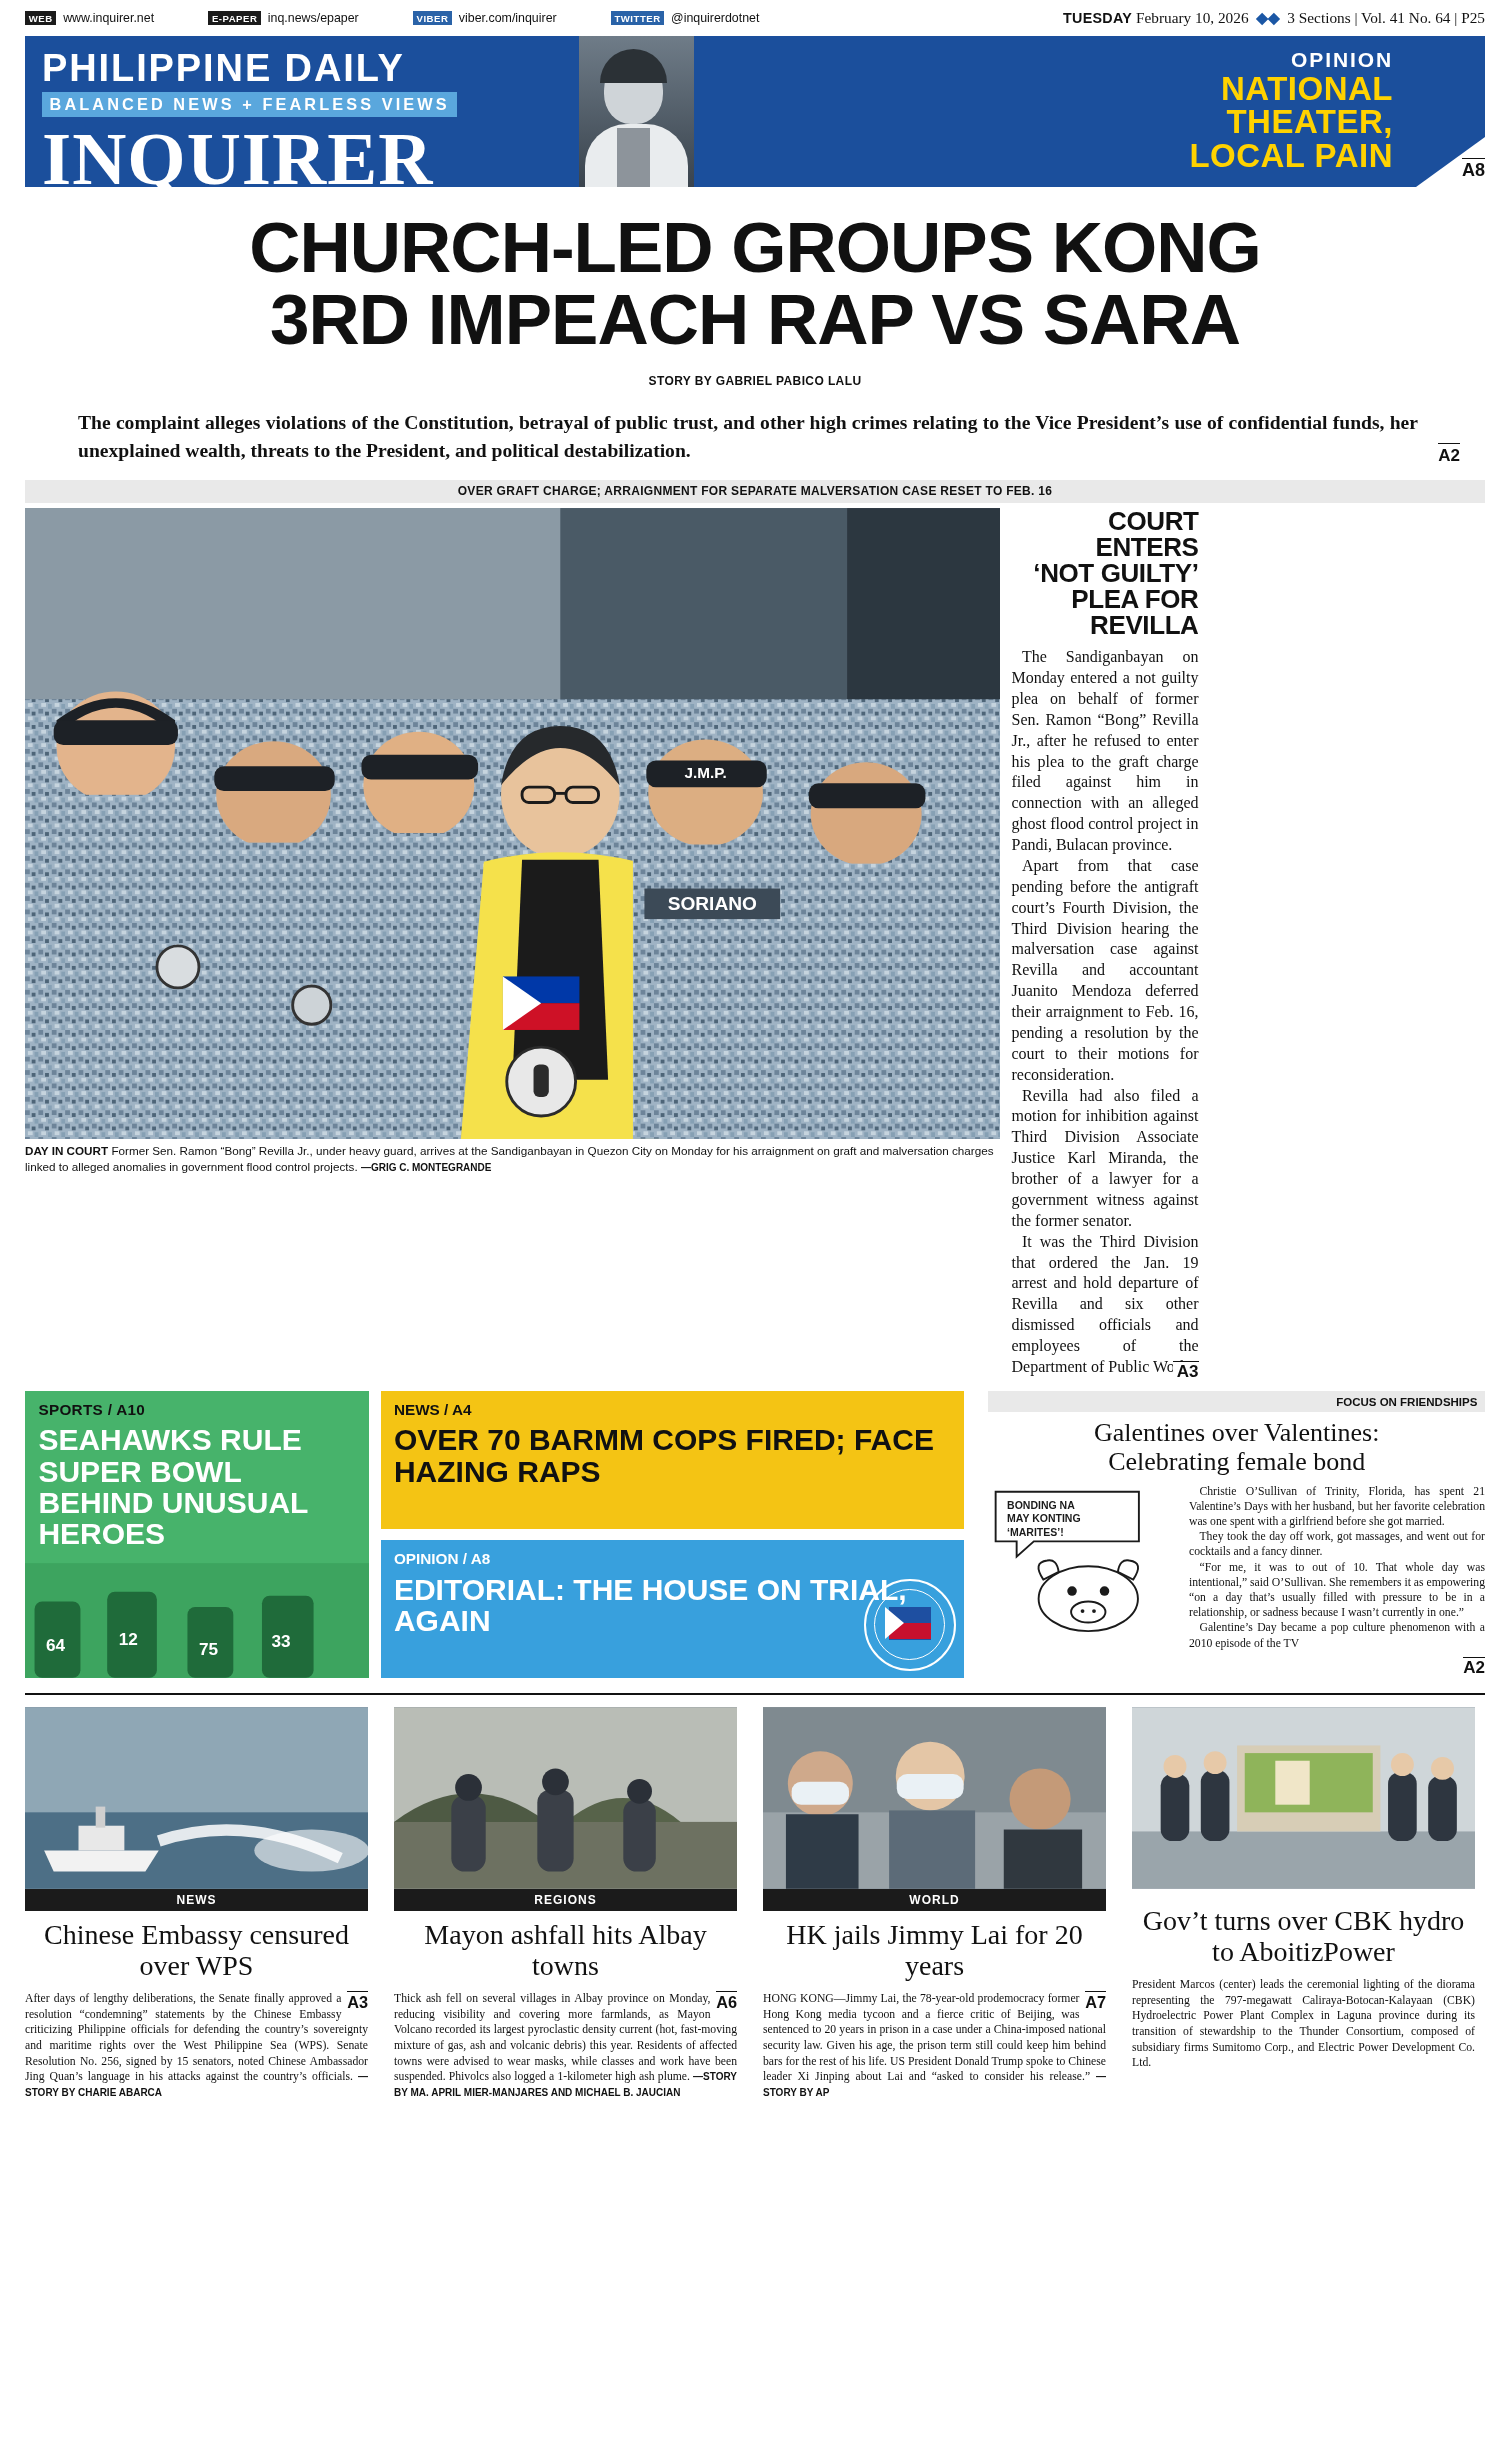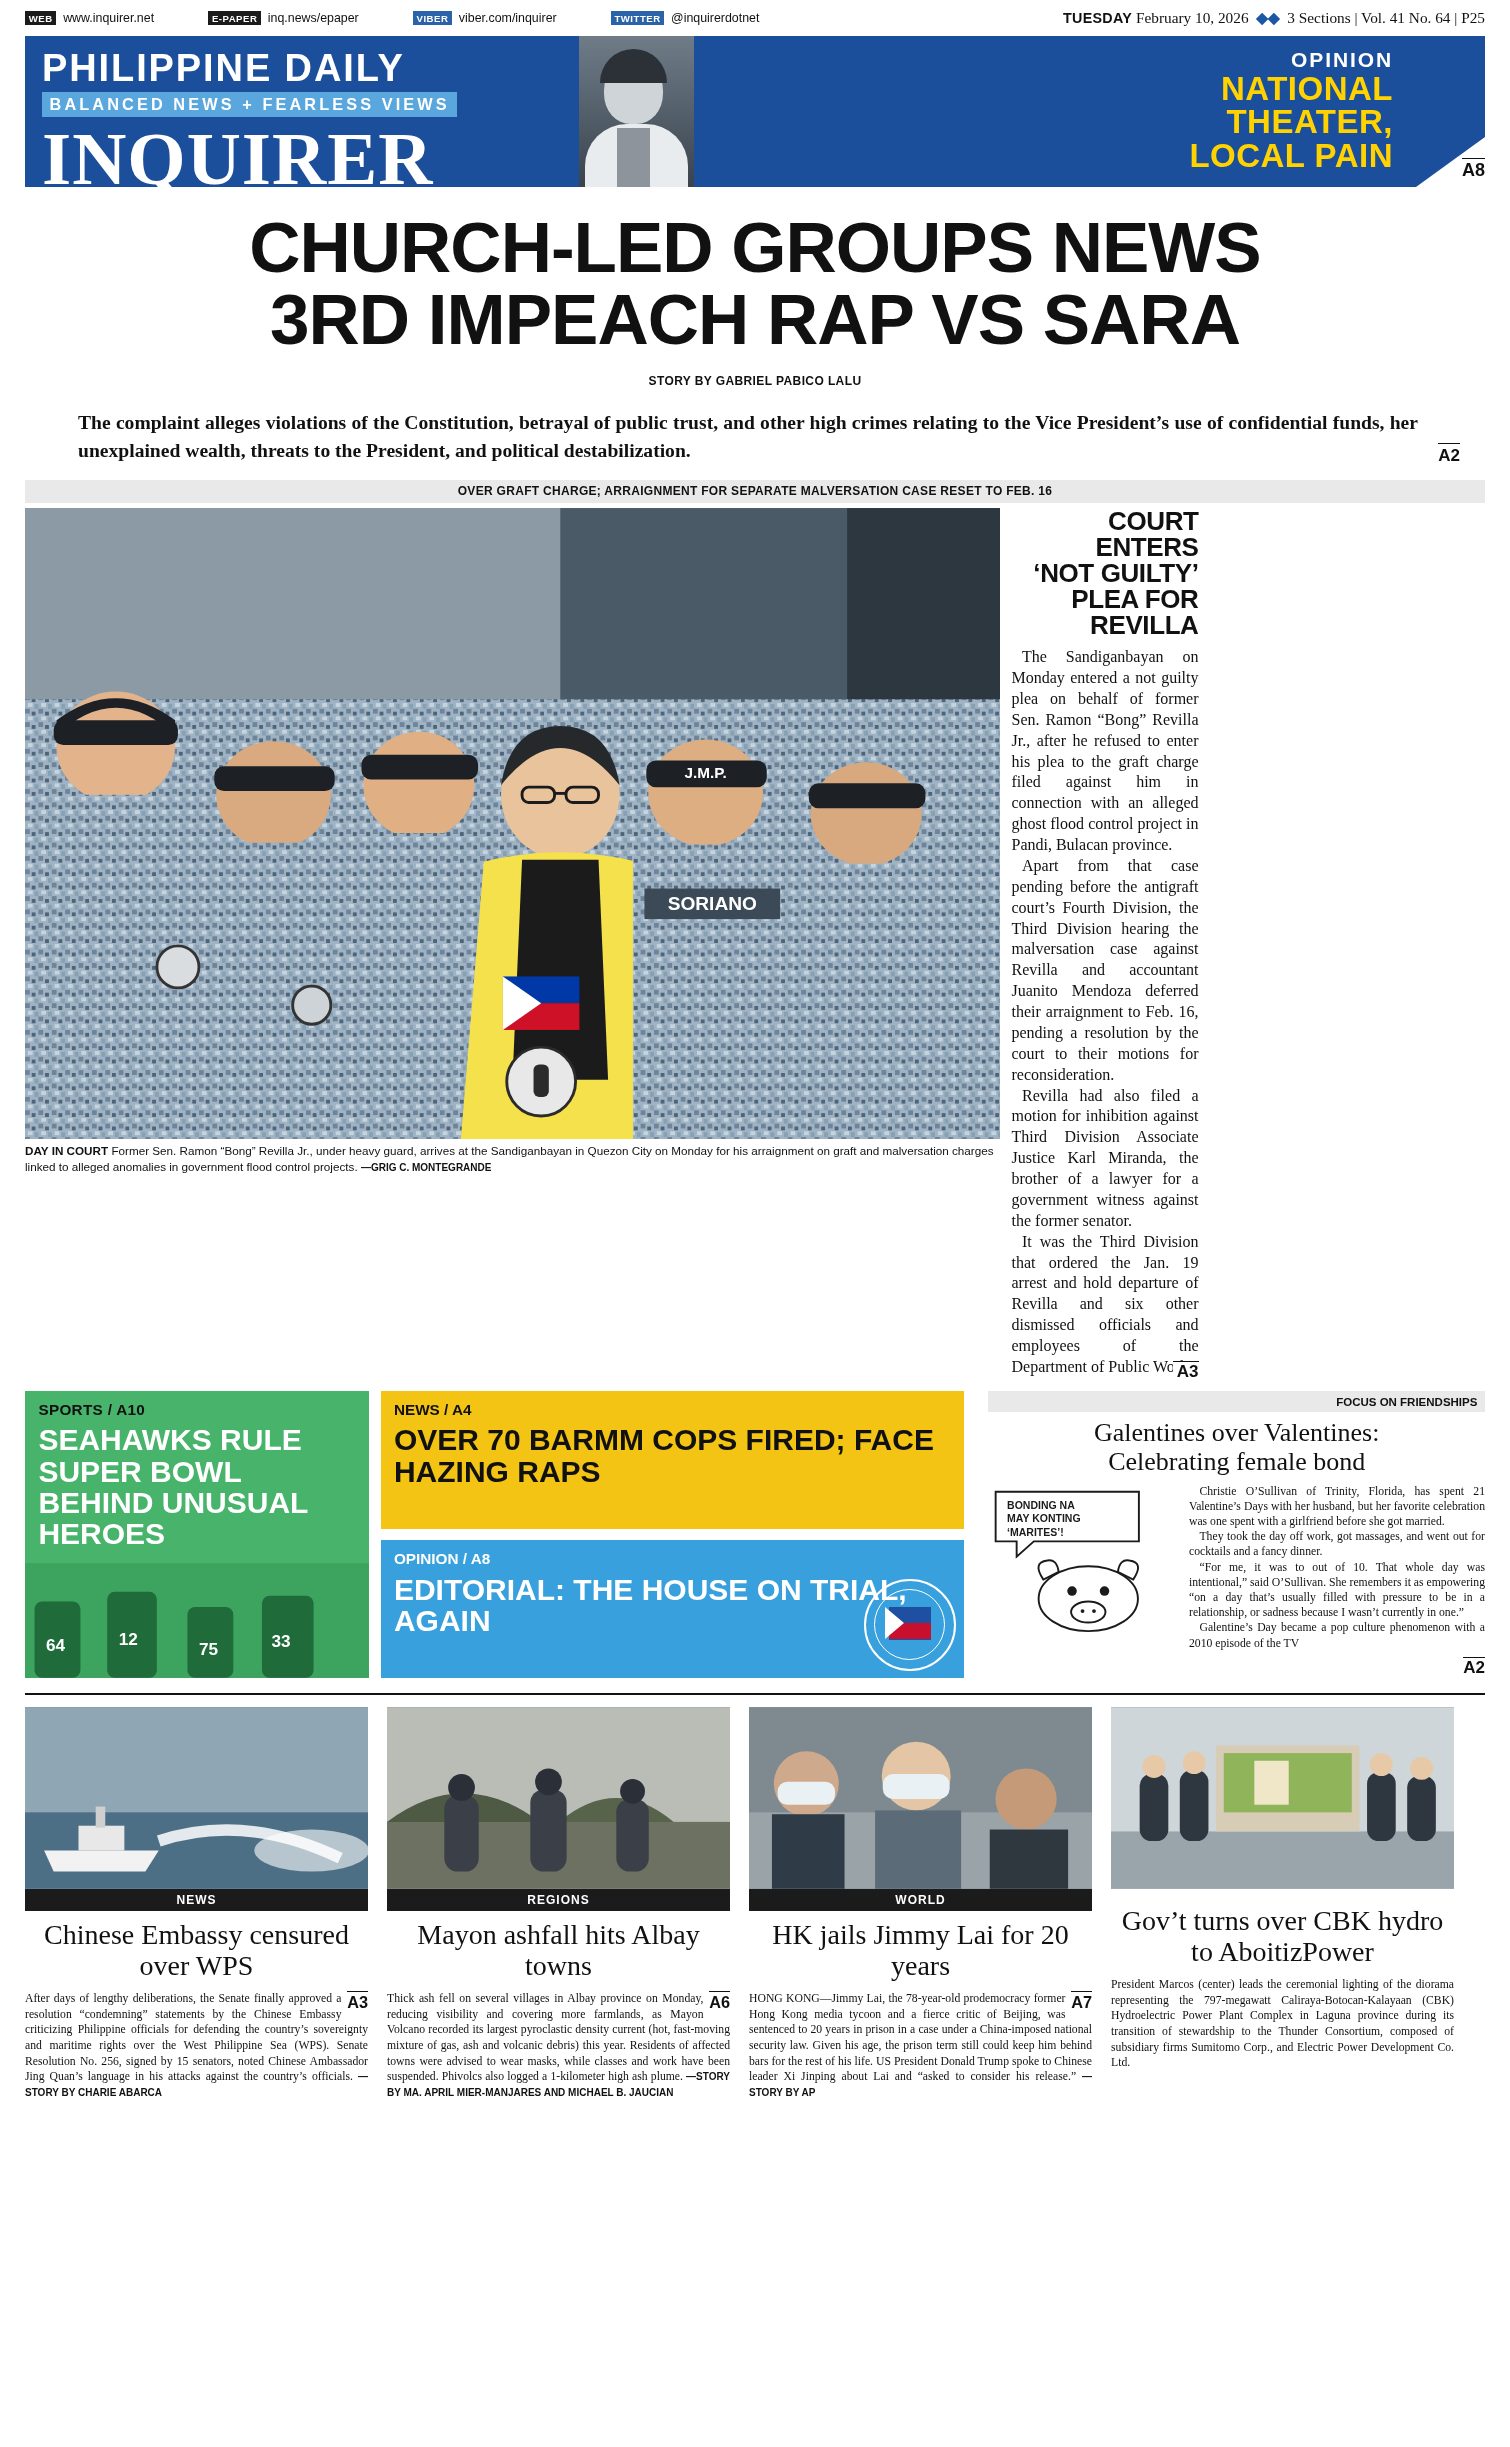--- a/index.html
+++ b/index.html
@@ -77,21 +77,21 @@
   .promo-gal{flex:1;position:relative;padding-left:13.4px;}
   .gal-bar{background:#e9e9e9;height:21px;display:flex;align-items:center;justify-content:flex-end;padding-right:7.6px;font-family:"Liberation Sans",sans-serif;font-weight:bold;font-size:11.5px;margin-bottom:5.7px;}
   .gal-head{font-family:"Liberation Serif",serif;font-size:26px;line-height:1.12;text-align:center;}
   .gal-flex{display:flex;gap:9.6px;margin-top:7.6px;}
   .gal-toon{width:191px;height:153px;position:relative;}
   .gal-text{flex:1;font-family:"Liberation Serif",serif;font-size:11.7px;line-height:1.3;text-align:justify;}
   .gal-text p{margin:0;text-indent:10.5px;}
   .gal-pg{position:absolute;right:0;bottom:0;font-family:"Liberation Sans",sans-serif;font-weight:bold;font-size:17px;border-top:1.9px solid #111;background:#fff;}
 
   
-  .bottom{margin:15.3px 25px 0;display:flex;gap:19px;border-top:2.9px solid #111;padding-top:11.5px;}
+  .bottom{margin:15.3px 25px 0;display:flex;gap:26px;border-top:2.9px solid #111;padding-top:11.5px;}
   .bcol{width:343px;}
   .bphoto{width:100%;height:182px;position:relative;overflow:hidden;background:#7d8b96;}
   .btag{width:100%;background:#1b1b1b;color:#fff;text-align:center;font-family:"Liberation Sans",sans-serif;font-weight:bold;font-size:12px;letter-spacing:1px;padding:3.8px 0;}
   .bhead{font-family:"Liberation Serif",serif;font-size:28px;line-height:1.1;text-align:center;margin-top:9.6px;}
   .btext{font-family:"Liberation Serif",serif;font-size:11.7px;line-height:1.33;text-align:justify;margin-top:9.6px;position:relative;}
   .btext .cred{font-family:"Liberation Sans",sans-serif;font-weight:bold;font-size:10px;}
   .bpg{font-family:"Liberation Sans",sans-serif;font-weight:bold;font-size:16.3px;border-top:1.9px solid #111;float:right;margin-left:5.7px;}
 </style>
 </head>
 <body>
@@ -140,21 +140,21 @@
       <div class="op">OPINION</div>
       <div class="l1">NATIONAL</div>
       <div class="l2">THEATER,</div>
       <div class="l3">LOCAL PAIN</div>
     </div>
     <div class="mh-corner"></div>
     <div class="mh-page">A8</div>
   </div>
 
   <div class="hl-wrap">
-    <div class="headline">CHURCH-LED GROUPS NEWS</div>
+    <div class="headline">CHURCH-LED GROUPS KONG</div>
     <div class="headline">3RD IMPEACH RAP VS SARA</div>
     <div class="byline">STORY BY GABRIEL PABICO LALU</div>
     <div class="deck">
       <span>The complaint alleges violations of the Constitution, betrayal of public trust, and other high crimes relating to the Vice President’s use of confidential funds, her unexplained wealth, threats to the President, and political destabilization.</span>
       <span class="pg">A2</span>
     </div>
   </div>
 
   <div class="kicker">
     <span>OVER GRAFT CHARGE; ARRAIGNMENT FOR SEPARATE MALVERSATION CASE RESET TO FEB. 16</span>

